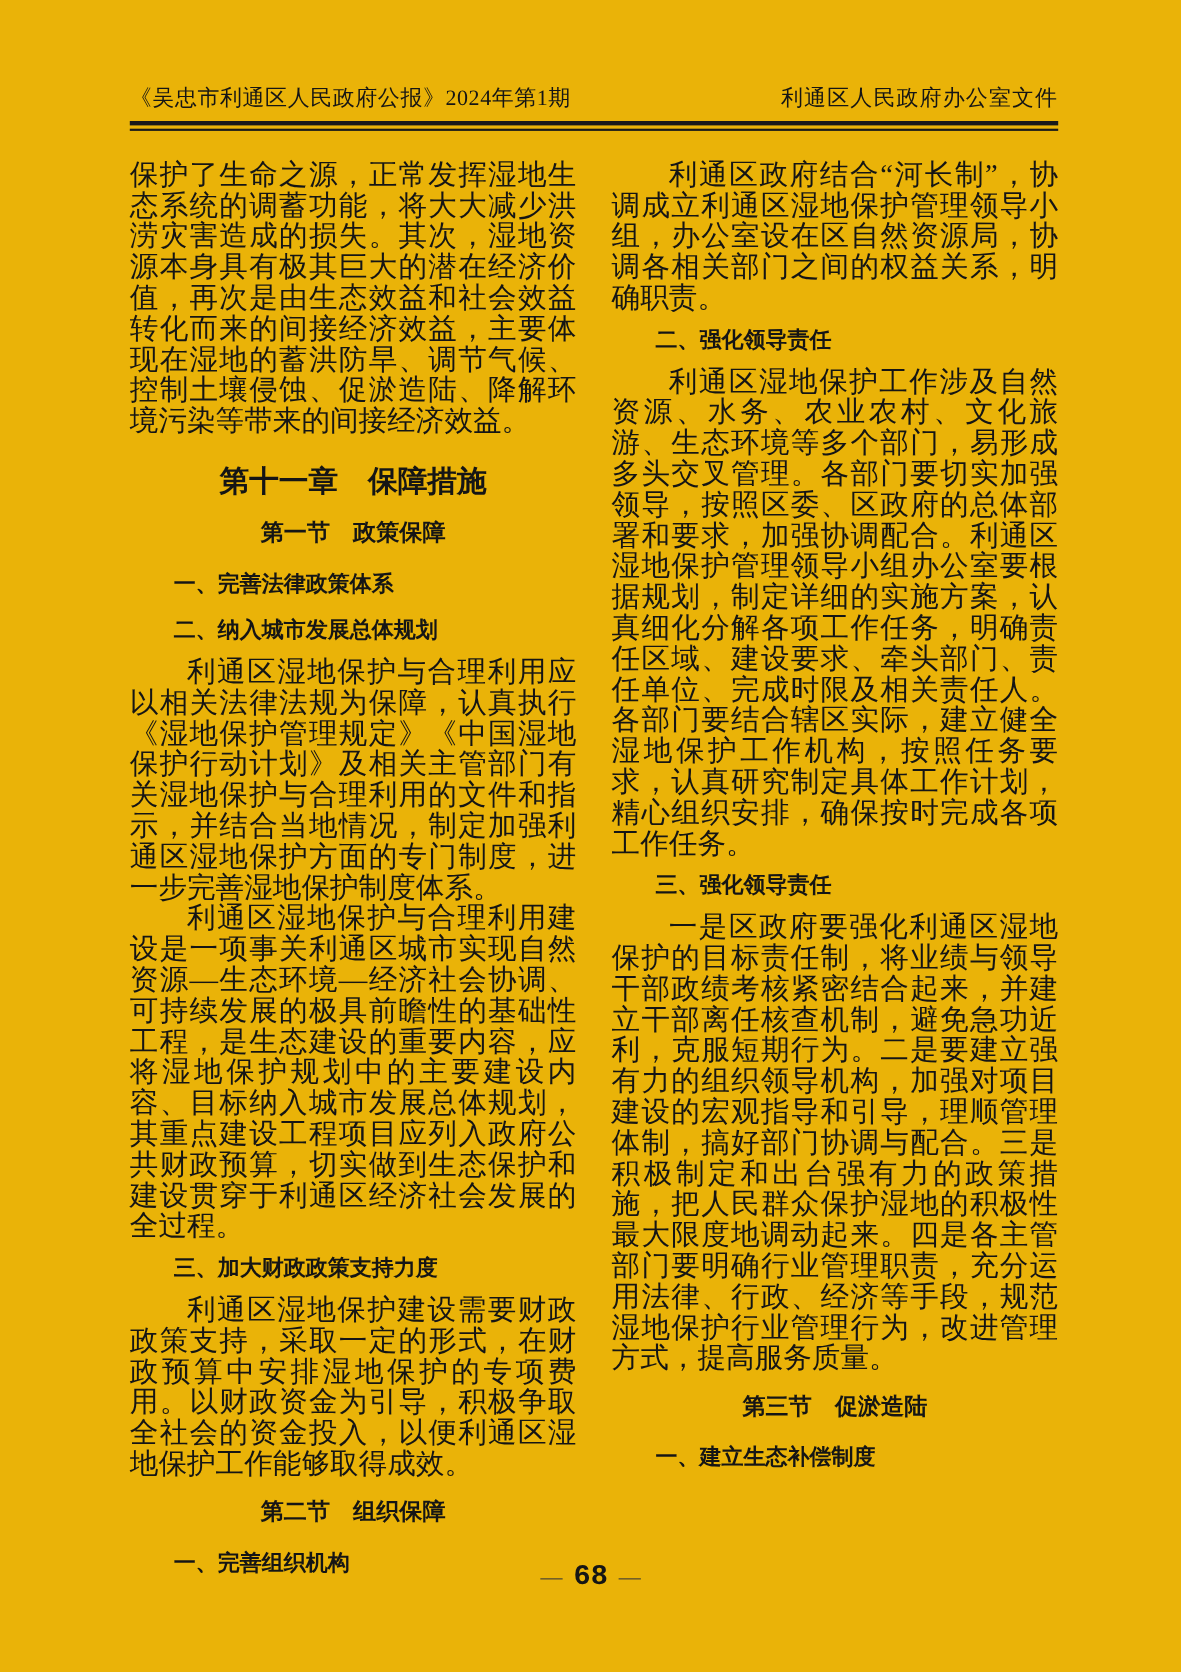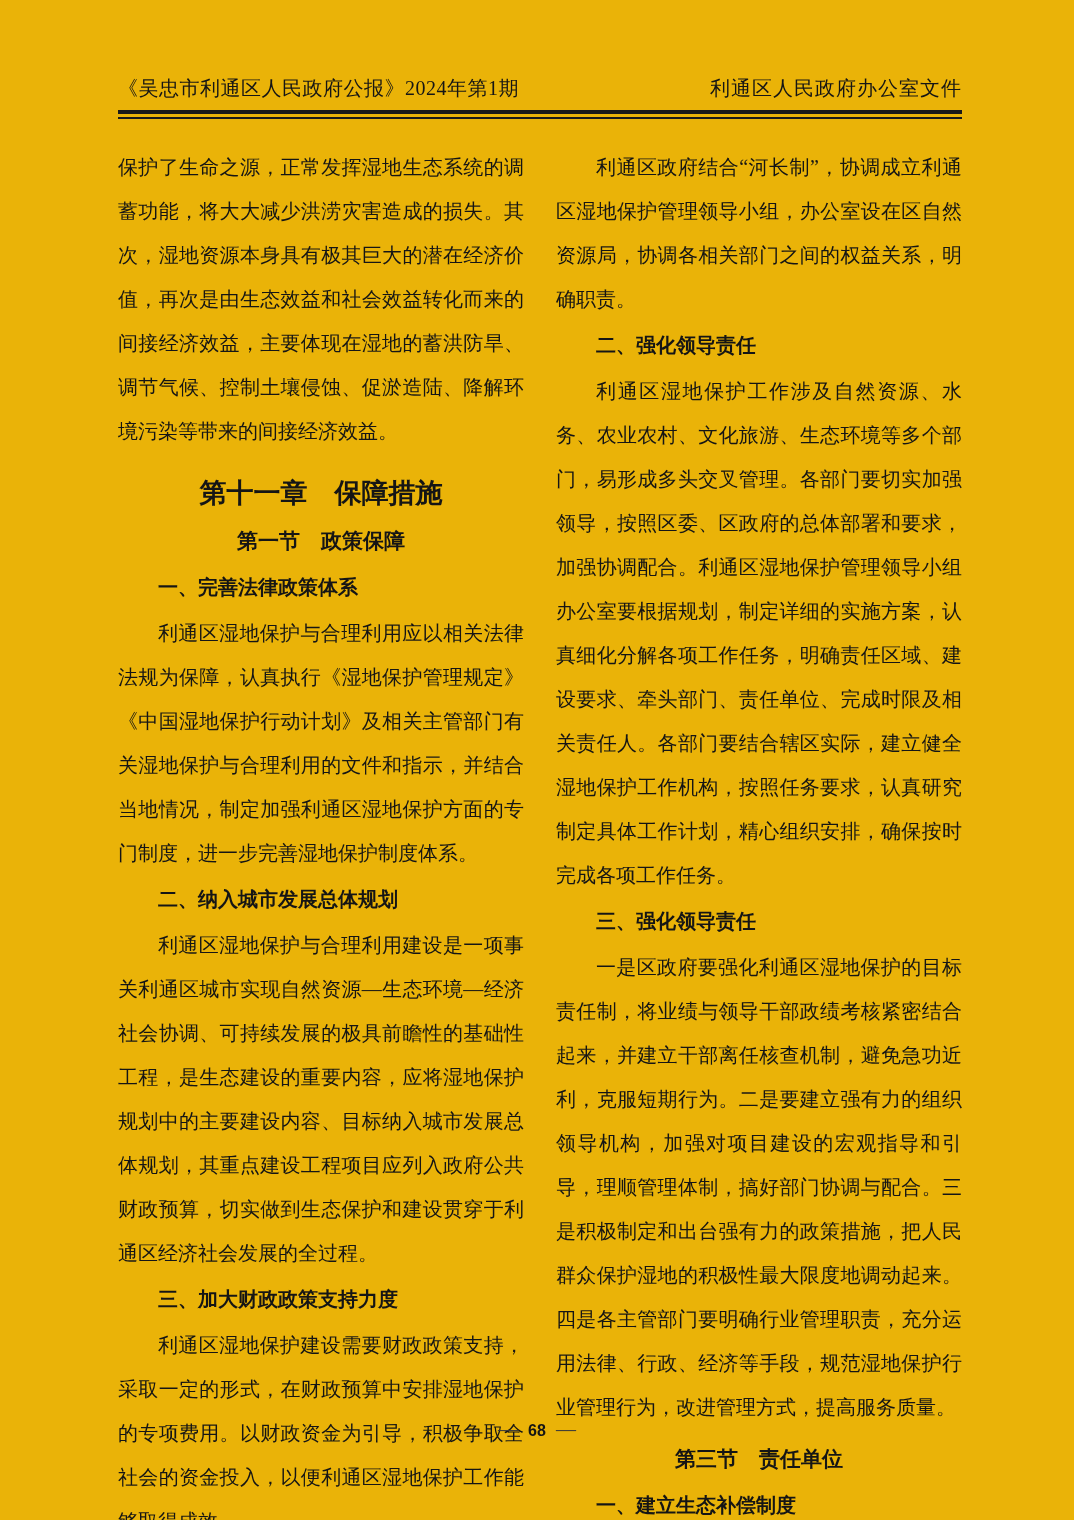--- a/index.html
+++ b/index.html
@@ -62,22 +62,22 @@
   .columns {
     display: flex;
     gap: 32px;
     margin-top: 26px;
   }
   .column {
     width: 406px;
     flex: 0 0 406px;
   }
   .block {
-    font-size: 20px;
-    line-height: 44px;
+    font-size: 26px;
+    line-height: 28px;
     margin: 0;
   }
   .body-paragraph {
     text-align: justify;
     text-justify: inter-ideograph;
     text-indent: 2em;
     word-break: break-all;
   }
   .body-paragraph.no-indent {
     text-indent: 0;
@@ -118,23 +118,23 @@
     text-align: center;
     font-size: 20px;
   }
   .footer .dash {
     color: #3a3a3a;
     font-weight: normal;
     letter-spacing: 0;
     margin: 0 10px;
   }
   .footer .page-number {
-    font-family: Liberation Sans, sans-serif;
+    font-family: Liberation Mono, monospace;
     font-weight: bold;
-    font-size: 16px;
+    font-size: 26px;
   }
 </style>
 </head>
 <body>
 
 <div class="page">
   <div class="content">
 
     <div class="running-head">
       <span class="head-left">《吴忠市利通区人民政府公报》2024年第1期</span>
@@ -145,35 +145,35 @@
       <div class="rule-thick"></div>
       <div class="rule-thin"></div>
     </div>
 
     <div class="columns">
       <div class="column">
           <div class="block body-paragraph no-indent">保护了生命之源，正常发挥湿地生态系统的调蓄功能，将大大减少洪涝灾害造成的损失。其次，湿地资源本身具有极其巨大的潜在经济价值，再次是由生态效益和社会效益转化而来的间接经济效益，主要体现在湿地的蓄洪防旱、调节气候、控制土壤侵蚀、促淤造陆、降解环境污染等带来的间接经济效益。</div>
           <div class="block chapter-heading">第十一章　保障措施</div>
           <div class="block section-heading">第一节　政策保障</div>
           <div class="block subheading">一、完善法律政策体系</div>
+          <div class="block subheading">二、纳入城市发展总体规划</div>
           <div class="block body-paragraph">利通区湿地保护与合理利用应以相关法律法规为保障，认真执行《湿地保护管理规定》《中国湿地保护行动计划》及相关主管部门有关湿地保护与合理利用的文件和指示，并结合当地情况，制定加强利通区湿地保护方面的专门制度，进一步完善湿地保护制度体系。</div>
-          <div class="block subheading">二、纳入城市发展总体规划</div>
           <div class="block body-paragraph">利通区湿地保护与合理利用建设是一项事关利通区城市实现自然资源—生态环境—经济社会协调、可持续发展的极具前瞻性的基础性工程，是生态建设的重要内容，应将湿地保护规划中的主要建设内容、目标纳入城市发展总体规划，其重点建设工程项目应列入政府公共财政预算，切实做到生态保护和建设贯穿于利通区经济社会发展的全过程。</div>
           <div class="block subheading">三、加大财政政策支持力度</div>
           <div class="block body-paragraph">利通区湿地保护建设需要财政政策支持，采取一定的形式，在财政预算中安排湿地保护的专项费用。以财政资金为引导，积极争取全社会的资金投入，以便利通区湿地保护工作能够取得成效。</div>
           <div class="block section-heading">第二节　组织保障</div>
           <div class="block subheading">一、完善组织机构</div>
         </div>
       <div class="column">
           <div class="block body-paragraph">利通区政府结合“河长制”，协调成立利通区湿地保护管理领导小组，办公室设在区自然资源局，协调各相关部门之间的权益关系，明确职责。</div>
           <div class="block subheading">二、强化领导责任</div>
           <div class="block body-paragraph">利通区湿地保护工作涉及自然资源、水务、农业农村、文化旅游、生态环境等多个部门，易形成多头交叉管理。各部门要切实加强领导，按照区委、区政府的总体部署和要求，加强协调配合。利通区湿地保护管理领导小组办公室要根据规划，制定详细的实施方案，认真细化分解各项工作任务，明确责任区域、建设要求、牵头部门、责任单位、完成时限及相关责任人。各部门要结合辖区实际，建立健全湿地保护工作机构，按照任务要求，认真研究制定具体工作计划，精心组织安排，确保按时完成各项工作任务。</div>
           <div class="block subheading">三、强化领导责任</div>
           <div class="block body-paragraph">一是区政府要强化利通区湿地保护的目标责任制，将业绩与领导干部政绩考核紧密结合起来，并建立干部离任核查机制，避免急功近利，克服短期行为。二是要建立强有力的组织领导机构，加强对项目建设的宏观指导和引导，理顺管理体制，搞好部门协调与配合。三是积极制定和出台强有力的政策措施，把人民群众保护湿地的积极性最大限度地调动起来。四是各主管部门要明确行业管理职责，充分运用法律、行政、经济等手段，规范湿地保护行业管理行为，改进管理方式，提高服务质量。</div>
-          <div class="block section-heading">第三节　责任单位</div>
+          <div class="block section-heading">第三节　促淤造陆</div>
           <div class="block subheading">一、建立生态补偿制度</div>
         </div>
     </div>
 
   </div>
 
   <div class="footer">
     <span class="dash">—</span><span class="page-number">68</span><span class="dash">—</span>
   </div>
 </div>

